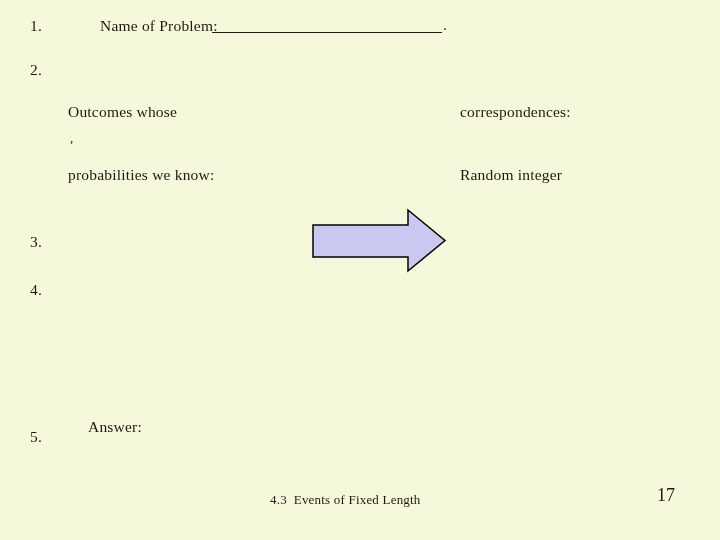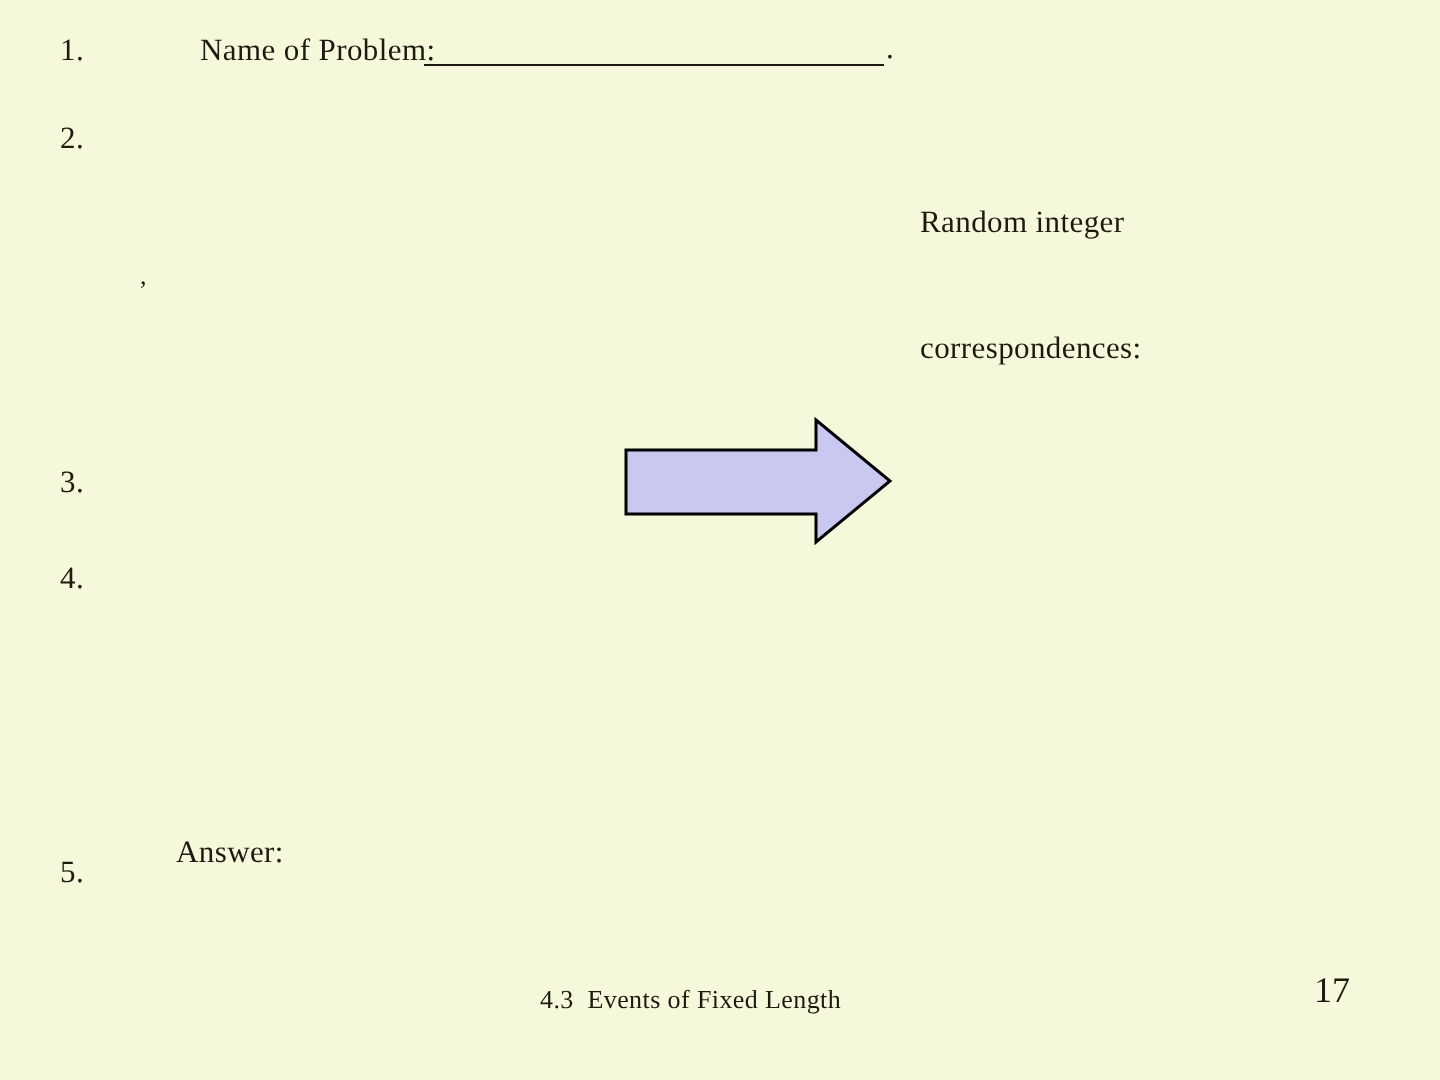--- a/index.html
+++ b/index.html
@@ -56,24 +56,28 @@
 <body>
 
 <div class="slide">
 
   <span class="abs txt num" style="left:30px;top:15px;">1.</span>
   <span class="abs txt" style="left:68px;top:15px;margin-left:32px;">Name of Problem:</span>
   <span class="abs blank-line" style="left:212px;top:15px;width:230px;height:17px;"></span>
   <span class="abs txt" style="left:443px;top:14px;">.</span>
 
   <span class="abs txt num" style="left:30px;top:59px;">2.</span>
+  <div class="abs txt" style="left:68px;top:59px;">
+    <div>Outcomes whose</div>
+    <div>probabilities we know:</div>
+  </div>
 
   <div class="abs txt" style="left:460px;top:59px;">
+    <div>correspondences:</div>
     <div>Random integer</div>
-    <div>correspondences:</div>
   </div>
 
   <span class="abs stray" style="left:70px;top:130px;">,</span>
 
   <span class="abs txt num" style="left:30px;top:231px;">3.</span>
 
   <div class="abs vote-wrap">
     <svg width="138" height="66" viewBox="0 0 138 66">
       <polygon points="2,17 97,17 97,2 134,32.5 97,63 97,49 2,49" stroke-width="1.5" fill="#c8c8f0"></polygon>
       <polygon points="2,17 97,17 97,2 134,32.5 97,63 97,49 2,49" fill="none" stroke-width="1.5" stroke="#000000"></polygon>

